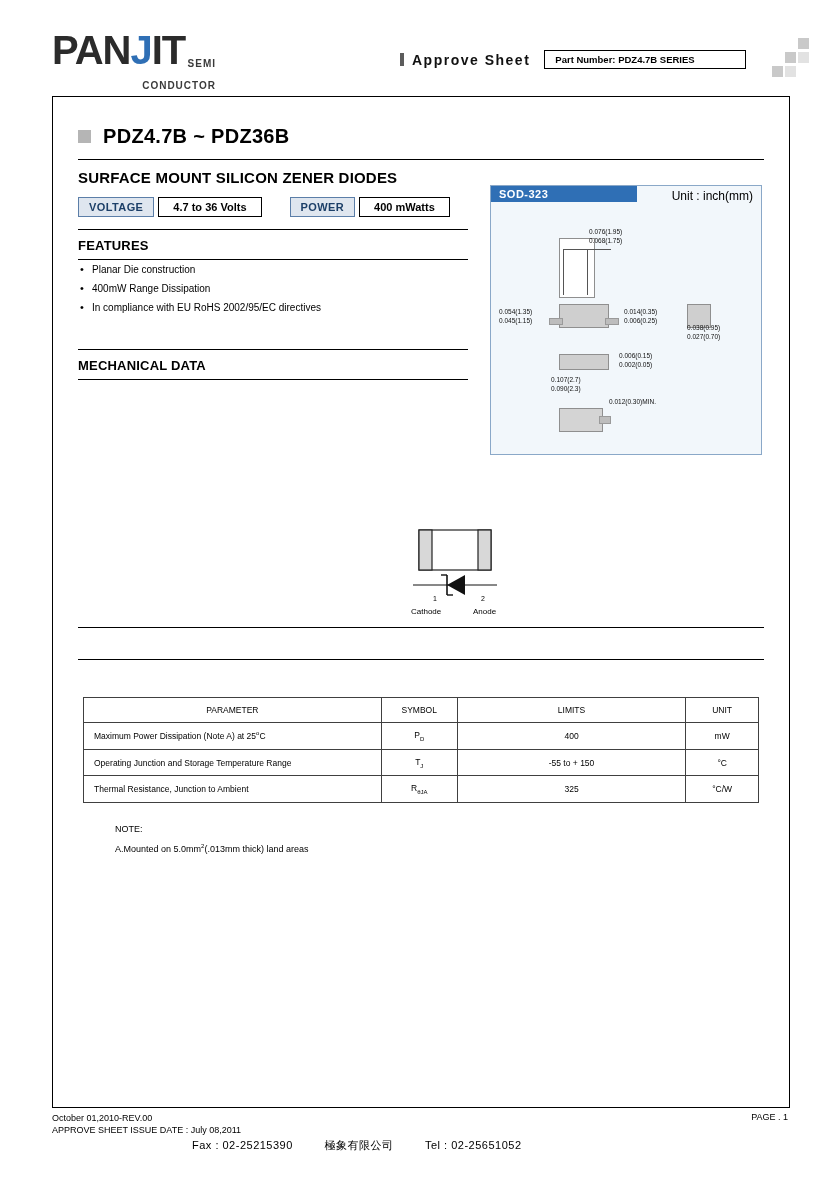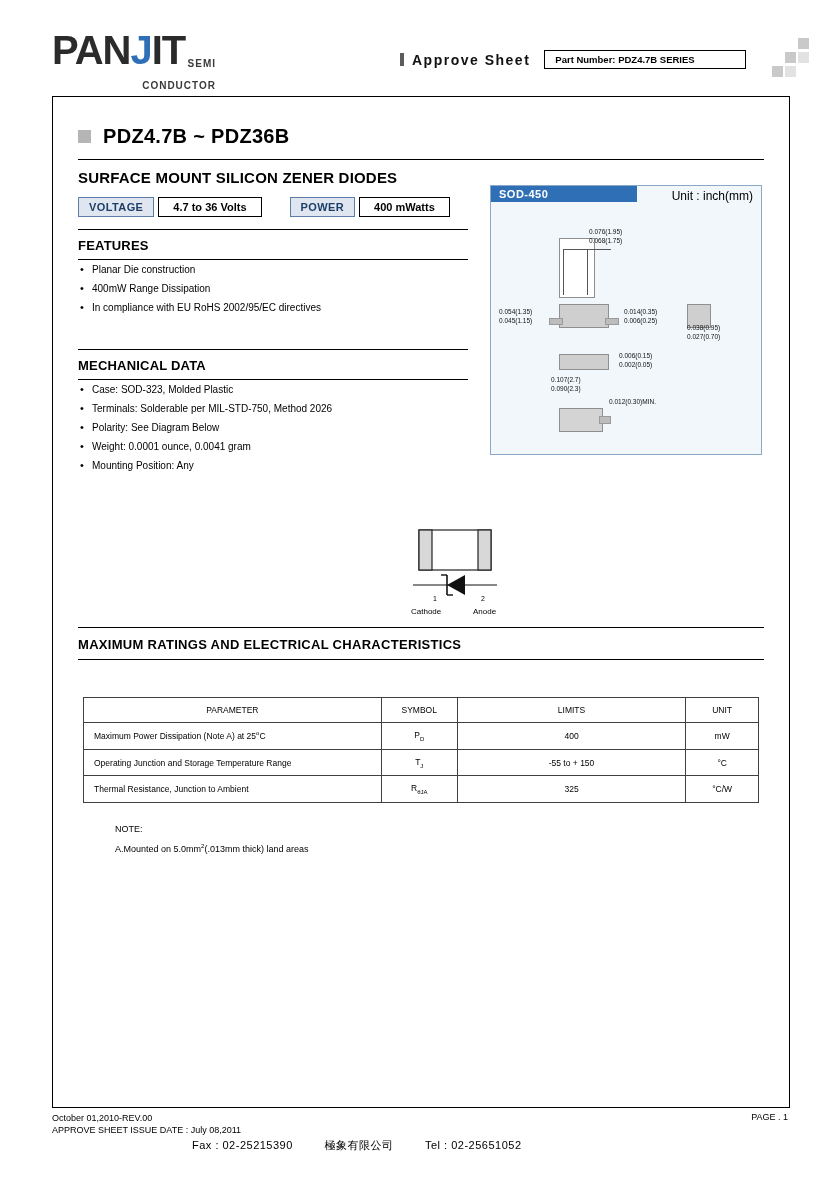--- a/index.html
+++ b/index.html
@@ -165,48 +165,41 @@
         <li>Planar Die construction</li>
         <li>400mW Range Dissipation</li>
         <li>In compliance with EU RoHS 2002/95/EC directives</li>
       </ul>
     </div>
 
     <div class="sec" style="left:25px;top:252px;width:390px;">
       <div class="sec-rule-top"></div>
       <div class="sec-head">MECHANICAL  DATA</div>
       <div class="sec-rule"></div>
-      <ul class="bullets">
-        <li>Case: SOD-323, Molded Plastic</li>
-        <li>Terminals: Solderable per MIL-STD-750, Method 2026</li>
-        <li>Polarity: See Diagram Below</li>
-        <li>Weight: 0.0001 ounce, 0.0041 gram</li>
-        <li>Mounting Position: Any</li>
-      </ul>
     </div>
 
     <div class="sym">
       <svg width="110" height="100" viewBox="0 0 110 100">
         <rect x="14" y="3" width="72" height="40" fill="#ffffff" stroke="#222" stroke-width="1.2"></rect>
         <rect x="14" y="3" width="13" height="40" fill="#d8d8d8" stroke="#222" stroke-width="1.2"></rect>
         <rect x="73" y="3" width="13" height="40" fill="#d8d8d8" stroke="#222" stroke-width="1.2"></rect>
         <line x1="8" y1="58" x2="92" y2="58" stroke="#111" stroke-width="1"></line>
         <polygon points="60,48 60,68 42,58" fill="#111"></polygon>
         <line x1="42" y1="48" x2="42" y2="68" stroke="#111" stroke-width="1.6"></line>
         <line x1="36" y1="48" x2="42" y2="48" stroke="#111" stroke-width="1.4"></line>
         <line x1="42" y1="68" x2="48" y2="68" stroke="#111" stroke-width="1.4"></line>
       </svg>
       <div style="position:absolute;left:28px;top:68px;font-size:7px;">1</div>
       <div style="position:absolute;left:76px;top:68px;font-size:7px;">2</div>
       <div style="position:absolute;left:6px;top:80px;font-size:8px;">Cathode</div>
       <div style="position:absolute;left:68px;top:80px;font-size:8px;">Anode</div>
     </div>
 
     <div class="pkg">
-      <div class="pkg-head">SOD-450</div>
+      <div class="pkg-head">SOD-323</div>
       <div class="pkg-unit">Unit : inch(mm)</div>
 
       <div class="shape" style="left:68px;top:52px;width:34px;height:58px;background:#fff;"></div>
       <div class="dim" style="left:98px;top:42px;">0.076(1.95)</div>
       <div class="dim" style="left:98px;top:51px;">0.068(1.75)</div>
       <div class="arr" style="left:72px;top:63px;width:1px;height:46px;background:#555;"></div>
       <div class="arr" style="left:96px;top:63px;width:1px;height:46px;background:#555;"></div>
       <div class="arr" style="left:72px;top:63px;width:48px;height:1px;background:#555;"></div>
 
       <div class="shape" style="left:68px;top:118px;width:48px;height:22px;"></div>
@@ -226,21 +219,20 @@
       <div class="dim" style="left:128px;top:175px;">0.002(0.05)</div>
       <div class="dim" style="left:60px;top:190px;">0.107(2.7)</div>
       <div class="dim" style="left:60px;top:199px;">0.090(2.3)</div>
 
       <div class="shape" style="left:68px;top:222px;width:42px;height:22px;background:#d4d4d4;"></div>
       <div class="lead" style="left:108px;top:230px;width:10px;height:6px;"></div>
       <div class="dim" style="left:118px;top:212px;">0.012(0.30)MIN.</div>
     </div>
 
     <div class="ratings-rule-top"></div>
-    <div class="ratings-head">MAXIMUM RATINGS AND  ELECTRICAL  CHARACTERISTICS</div>
     <div class="ratings-rule-bot"></div>
 
     <table class="ratings">
       <thead>
         <tr>
           <th style="width:310px;">PARAMETER</th>
           <th style="width:66px;">SYMBOL</th>
           <th style="width:236px;">LIMITS</th>
           <th style="width:64px;">UNIT</th>
         </tr>

